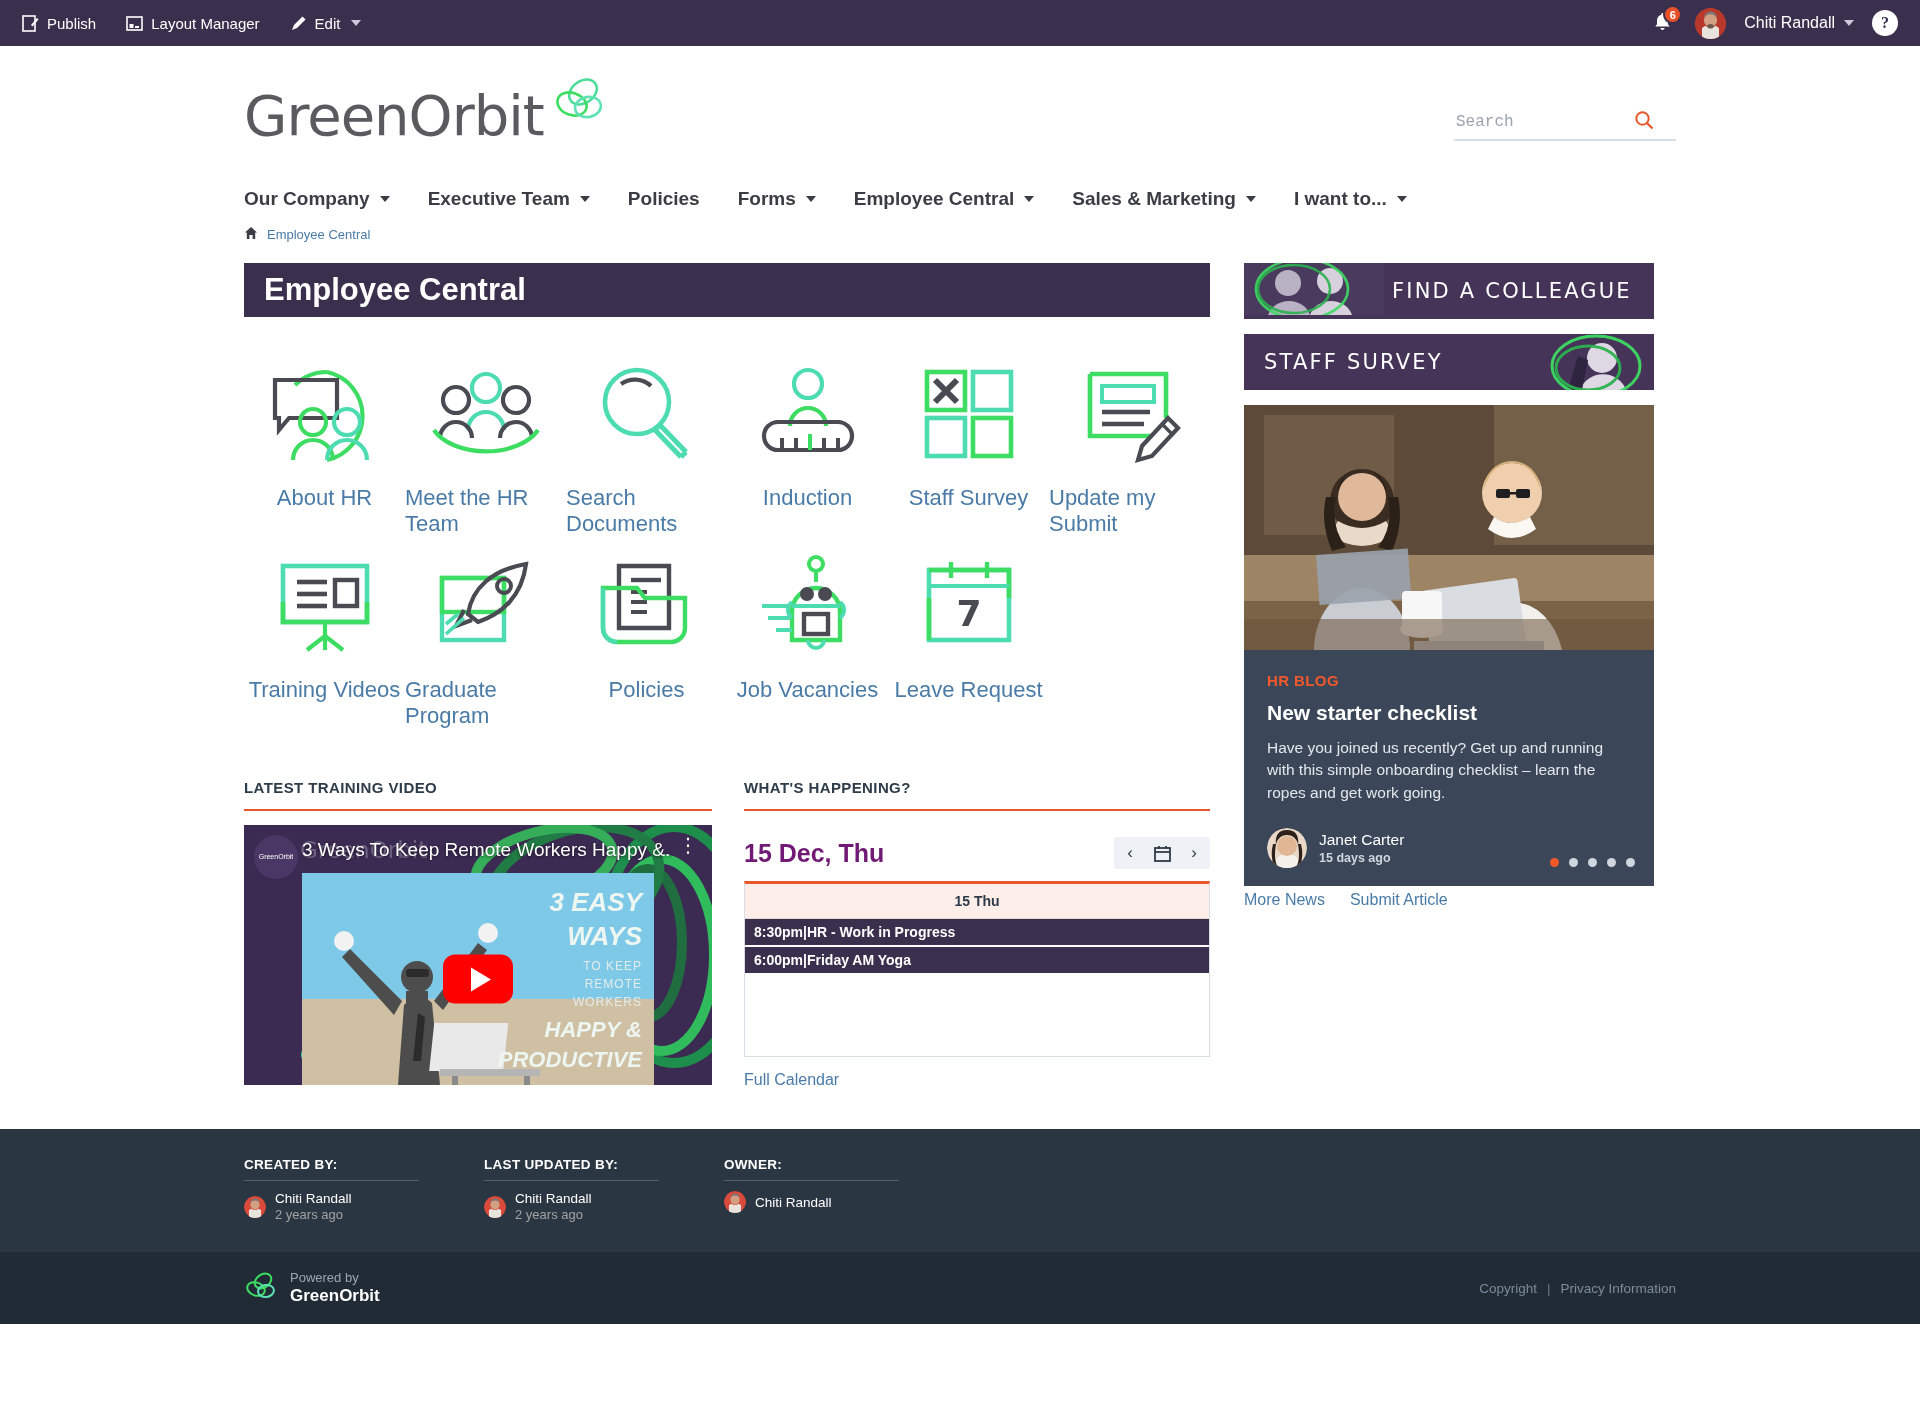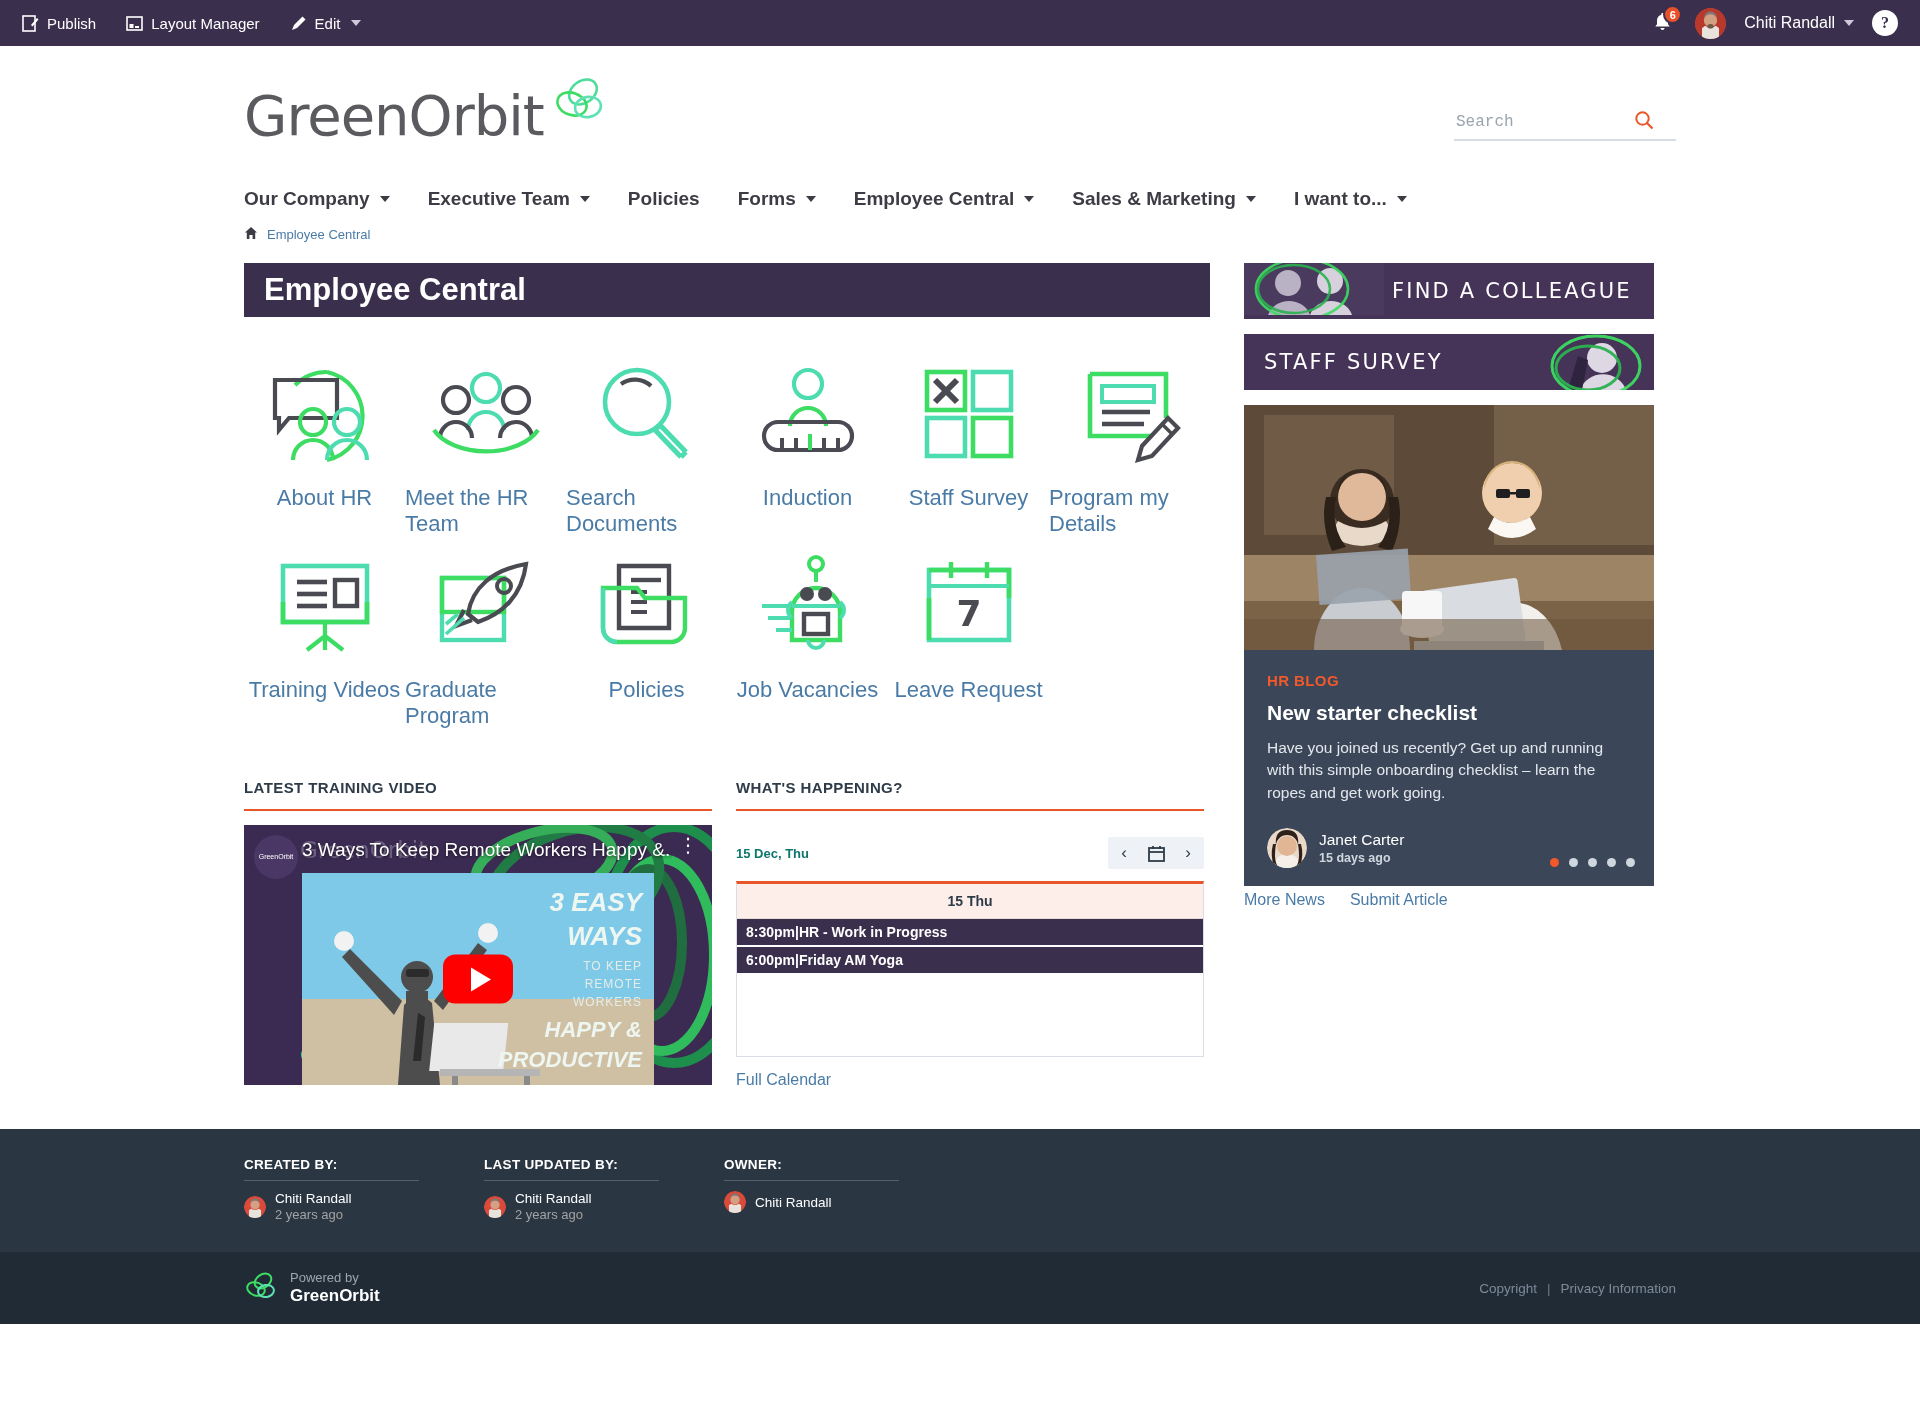--- a/index.html
+++ b/index.html
@@ -73,21 +73,21 @@
   }
   
   .icongrid{ display:flex; flex-wrap:wrap; margin-top:36px; }
   .icontile{
     width:161px; display:flex; flex-direction:column; align-items:center;
     cursor:pointer; margin-bottom:8px;
   }
   .iconart{ height:120px; display:flex; align-items:center; justify-content:center;}
   .iconlabel{ color:#4a7ba7; font-size:22px; margin-top:12px; text-align:left; }
   
-  .widgets{ display:flex; gap:24px; margin-top:42px; }
+  .widgets{ display:flex; gap:32px; margin-top:42px; }
   .widget{ width:468px; }
   .wtitle{
     font-size:15px; font-weight:bold; color:#2e3b48; letter-spacing:.4px;
     padding-bottom:13px; border-bottom:2px solid #e8572a;
   }
   .videoframe{
     margin-top:14px; width:468px; height:260px; position:relative; overflow:hidden;
     background:#3b2b52;
   }
   .vid-title{
@@ -108,21 +108,21 @@
   .vi-text{ position:absolute; right:12px; color:#eef6f2; font-weight:bold; font-style:italic;}
   .vi-sub{ position:absolute; right:12px; color:#e4ece8; font-size:12px; letter-spacing:1px;}
   .playbtn{
     position:absolute; left:50%; top:50%; transform:translate(-50%,-50%);
     width:70px;height:49px;background:#f00;border-radius:12px;
     display:flex;align-items:center;justify-content:center; cursor:pointer;
   }
   .playbtn:after{ content:""; border-left:20px solid #fff; border-top:12px solid transparent; border-bottom:12px solid transparent; margin-left:5px;}
   
   .calhead{ display:flex; align-items:center; margin-top:26px; }
-  .caldate{ font-size:13px; font-weight:bold; color:#0f766e; }
+  .caldate{ font-size:25px; font-weight:bold; color:#701a75; }
   .calnav{ margin-left:auto; display:flex; background:#eef2f6; border-radius:2px; }
   .calnav div{
     width:32px;height:32px;display:flex;align-items:center;justify-content:center;
     color:#2e3b48; cursor:pointer; font-size:17px;
   }
   .calbody{ margin-top:12px; border:1px solid #d9dee4; border-top:3px solid #e8572a; height:176px; }
   .calday{
     background:#fdeeea; text-align:center; font-size:14px; font-weight:bold;
     color:#2e3b48; padding:9px 0; border-bottom:1px solid #e3d9d5;
   }
@@ -390,21 +390,21 @@
           <div class="iconart">
             <svg width="112" height="106" viewBox="0 0 112 106">
               <path d="M16 14 h76 v44 M16 14 v62 h62" fill="none" stroke="#3ddc62" stroke-width="4.6"></path>
               <rect x="28" y="26" width="52" height="16" fill="none" stroke="#4ddcb0" stroke-width="4"></rect>
               <line x1="28" y1="52" x2="76" y2="52" stroke="#4a4a52" stroke-width="4.6"></line>
               <line x1="28" y1="64" x2="70" y2="64" stroke="#4a4a52" stroke-width="4.6"></line>
               <path d="M68 86 L94 58 L104 68 L78 96 L64 100 Z" fill="none" stroke="#4a4a52" stroke-width="4.2"></path>
               <line x1="88" y1="64" x2="98" y2="74" stroke="#4a4a52" stroke-width="3.4"></line>
             </svg>
           </div>
-          <div class="iconlabel">Program my Details</div>
+          <div class="iconlabel">Update my Submit</div>
         </div>
 
         <div class="icontile">
           <div class="iconart">
             <svg width="112" height="106" viewBox="0 0 112 106">
               <rect x="14" y="14" width="84" height="56" fill="none" stroke="#4ddcb0" stroke-width="4.6"></rect>
               <path d="M14 50 v20 h84 v-20" fill="none" stroke="#3ddc62" stroke-width="4.6"></path>
               <line x1="28" y1="30" x2="58" y2="30" stroke="#4a4a52" stroke-width="4.6"></line>
               <line x1="28" y1="42" x2="58" y2="42" stroke="#4a4a52" stroke-width="4.6"></line>
               <line x1="28" y1="54" x2="58" y2="54" stroke="#4a4a52" stroke-width="4.6"></line>

